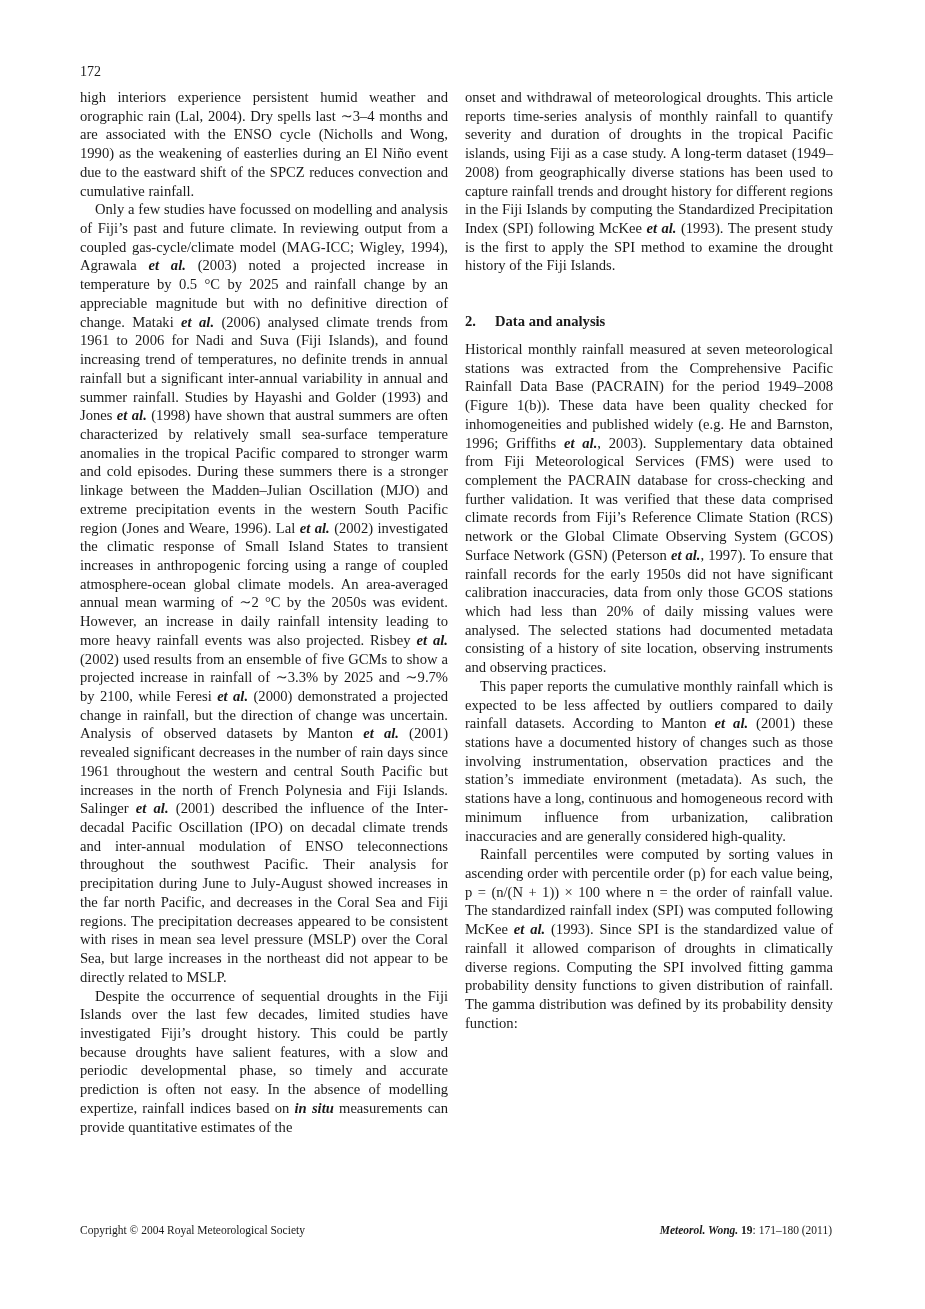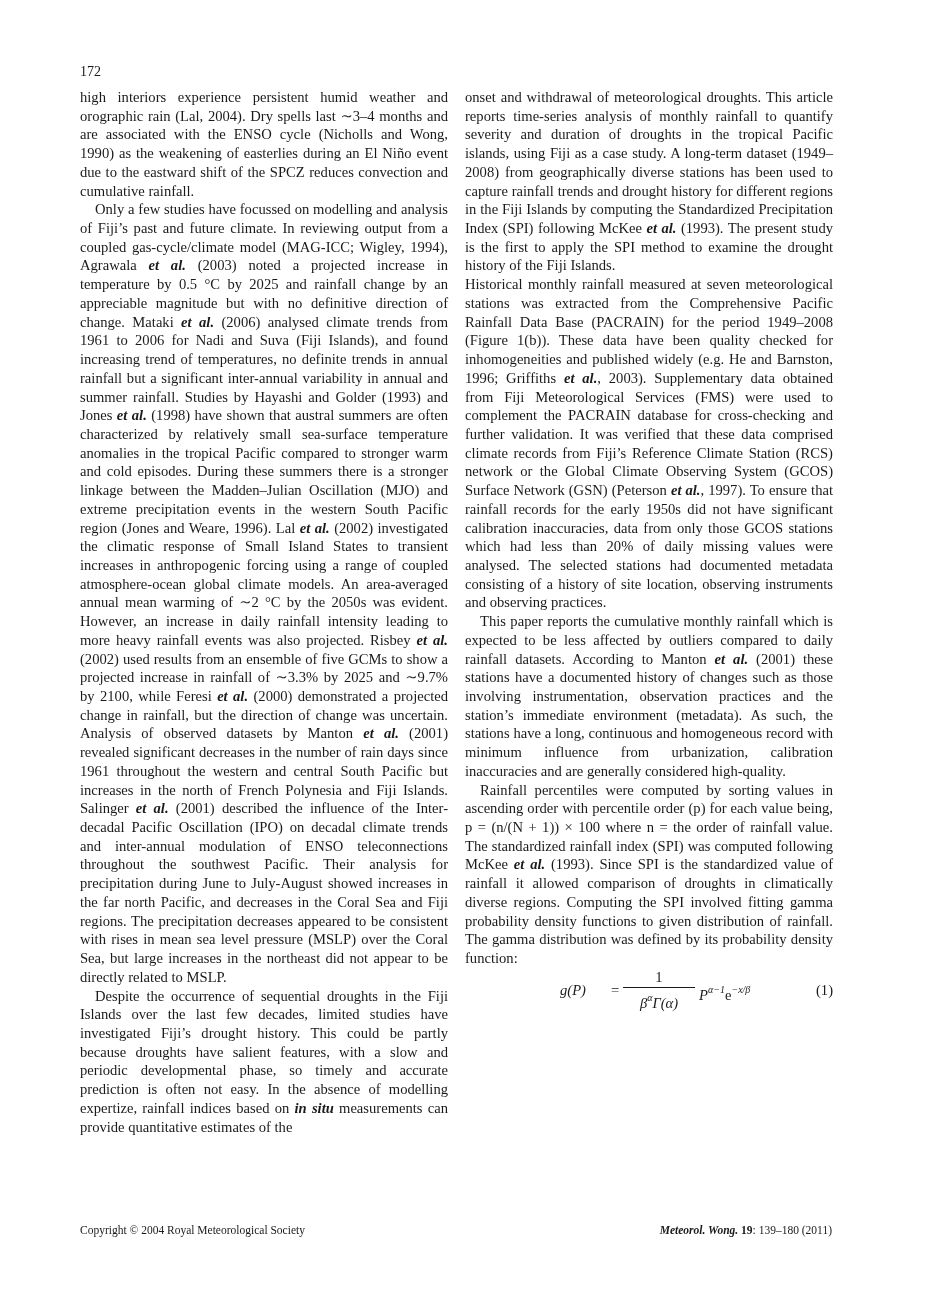--- a/index.html
+++ b/index.html
@@ -44,31 +44,24 @@
 </div>
 
 <div class="col left">
   <p class="noindent">high interiors experience persistent humid weather and orographic rain (Lal, 2004). Dry spells last ∼3–4 months and are associated with the ENSO cycle (Nicholls and Wong, 1990) as the weakening of easterlies during an El Niño event due to the eastward shift of the SPCZ reduces convection and cumulative rainfall.</p>
   <p class="indent">Only a few studies have focussed on modelling and analysis of Fiji’s past and future climate. In reviewing output from a coupled gas-cycle/climate model (MAG-ICC; Wigley, 1994), Agrawala <em>et al.</em> (2003) noted a projected increase in temperature by 0.5 °C by 2025 and rainfall change by an appreciable magnitude but with no definitive direction of change. Mataki <em>et al.</em> (2006) analysed climate trends from 1961 to 2006 for Nadi and Suva (Fiji Islands), and found increasing trend of temperatures, no definite trends in annual rainfall but a significant inter-annual variability in annual and summer rainfall. Studies by Hayashi and Golder (1993) and Jones <em>et al.</em> (1998) have shown that austral summers are often characterized by relatively small sea-surface temperature anomalies in the tropical Pacific compared to stronger warm and cold episodes. During these summers there is a stronger linkage between the Madden–Julian Oscillation (MJO) and extreme precipitation events in the western South Pacific region (Jones and Weare, 1996). Lal <em>et al.</em> (2002) investigated the climatic response of Small Island States to transient increases in anthropogenic forcing using a range of coupled atmosphere-ocean global climate models. An area-averaged annual mean warming of ∼2 °C by the 2050s was evident. However, an increase in daily rainfall intensity leading to more heavy rainfall events was also projected. Risbey <em>et al.</em> (2002) used results from an ensemble of five GCMs to show a projected increase in rainfall of ∼3.3% by 2025 and ∼9.7% by 2100, while Feresi <em>et al.</em> (2000) demonstrated a projected change in rainfall, but the direction of change was uncertain. Analysis of observed datasets by Manton <em>et al.</em> (2001) revealed significant decreases in the number of rain days since 1961 throughout the western and central South Pacific but increases in the north of French Polynesia and Fiji Islands. Salinger <em>et al.</em> (2001) described the influence of the Inter-decadal Pacific Oscillation (IPO) on decadal climate trends and inter-annual modulation of ENSO teleconnections throughout the southwest Pacific. Their analysis for precipitation during June to July-August showed increases in the far north Pacific, and decreases in the Coral Sea and Fiji regions. The precipitation decreases appeared to be consistent with rises in mean sea level pressure (MSLP) over the Coral Sea, but large increases in the northeast did not appear to be directly related to MSLP.</p>
   <p class="indent">Despite the occurrence of sequential droughts in the Fiji Islands over the last few decades, limited studies have investigated Fiji’s drought history. This could be partly because droughts have salient features, with a slow and periodic developmental phase, so timely and accurate prediction is often not easy. In the absence of modelling expertize, rainfall indices based on <em>in situ</em> measurements can provide quantitative estimates of the</p>
 </div>
 
 <div class="col right">
   <p class="noindent">onset and withdrawal of meteorological droughts. This article reports time-series analysis of monthly rainfall to quantify severity and duration of droughts in the tropical Pacific islands, using Fiji as a case study. A long-term dataset (1949–2008) from geographically diverse stations has been used to capture rainfall trends and drought history for different regions in the Fiji Islands by computing the Standardized Precipitation Index (SPI) following McKee <em>et al.</em> (1993). The present study is the first to apply the SPI method to examine the drought history of the Fiji Islands.</p>
+  <h2 class="section-heading">
+    <span class="num">2.</span><span>Data and analysis</span>
+  </h2>
   <p class="noindent">Historical monthly rainfall measured at seven meteorological stations was extracted from the Comprehensive Pacific Rainfall Data Base (PACRAIN) for the period 1949–2008 (Figure 1(b)). These data have been quality checked for inhomogeneities and published widely (e.g. He and Barnston, 1996; Griffiths <em>et al.</em>, 2003). Supplementary data obtained from Fiji Meteorological Services (FMS) were used to complement the PACRAIN database for cross-checking and further validation. It was verified that these data comprised climate records from Fiji’s Reference Climate Station (RCS) network or the Global Climate Observing System (GCOS) Surface Network (GSN) (Peterson <em>et al.</em>, 1997). To ensure that rainfall records for the early 1950s did not have significant calibration inaccuracies, data from only those GCOS stations which had less than 20% of daily missing values were analysed. The selected stations had documented metadata consisting of a history of site location, observing instruments and observing practices.</p>
   <p class="indent">This paper reports the cumulative monthly rainfall which is expected to be less affected by outliers compared to daily rainfall datasets. According to Manton <em>et al.</em> (2001) these stations have a documented history of changes such as those involving instrumentation, observation practices and the station’s immediate environment (metadata). As such, the stations have a long, continuous and homogeneous record with minimum influence from urbanization, calibration inaccuracies and are generally considered high-quality.</p>
   <p class="indent">Rainfall percentiles were computed by sorting values in ascending order with percentile order (p) for each value being, p = (n/(N + 1)) × 100 where n = the order of rainfall value. The standardized rainfall index (SPI) was computed following McKee <em>et al.</em> (1993). Since SPI is the standardized value of rainfall it allowed comparison of droughts in climatically diverse regions. Computing the SPI involved fitting gamma probability density functions to given distribution of rainfall. The gamma distribution was defined by its probability density function:</p>
-  <div class="equation">
-    <span class="lhs">g(P)</span>
-    <span class="eqsign">=</span>
-    <span class="frac">
-      <span class="num">1</span>
-      <span class="den">β<sup>α</sup>Γ(α)</span>
-    </span>
-    <span class="rhs"><i>P</i><sup>α−1</sup><span>e</span><sup>−x/β</sup></span>
-    <span class="eqno">(1)</span>
-  </div>
 </div>
 
 <div class="footer">
   <span class="left">Copyright © 2004 Royal Meteorological Society</span>
-  <span class="right"><em>Meteorol. Wong.</em> <b>19</b><span>: 139–180 (2011)</span></span>
+  <span class="right"><em>Meteorol. Wong.</em> <b>19</b><span>: 171–180 (2011)</span></span>
 </div>
 
 </body></html>

